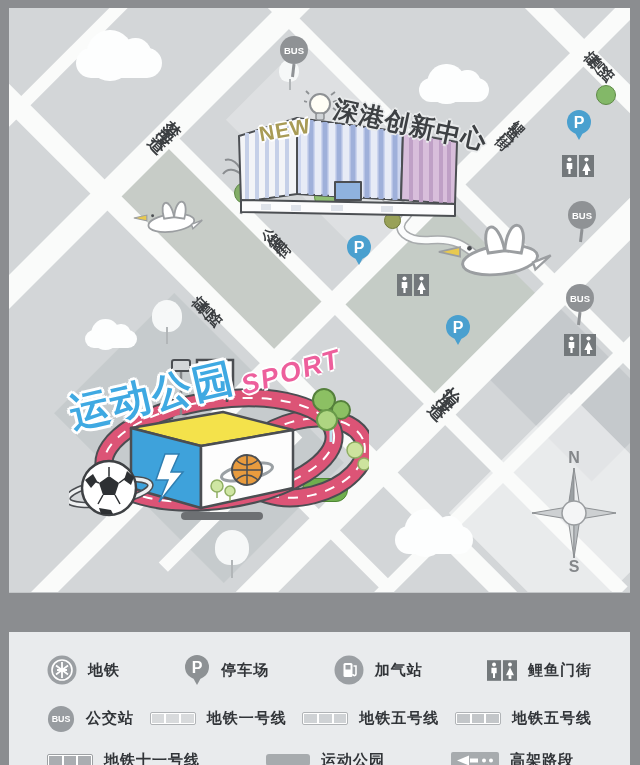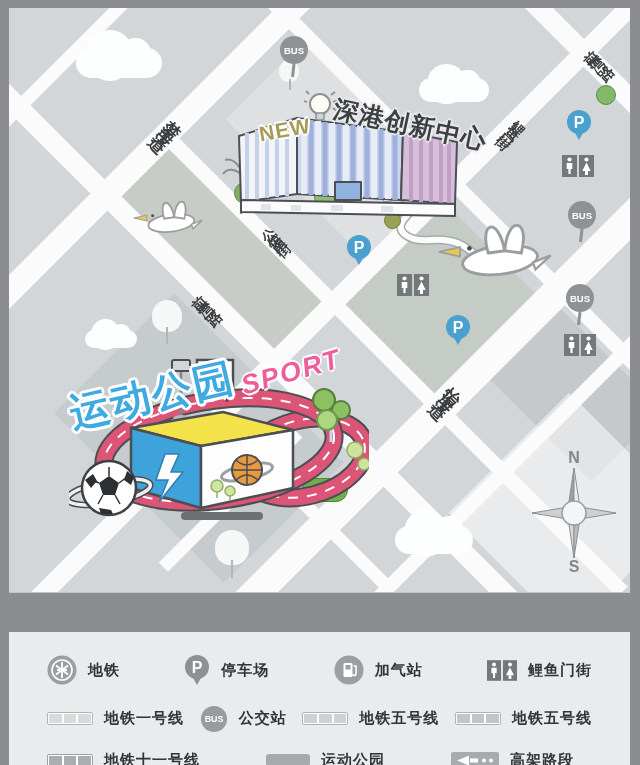--- a/index.html
+++ b/index.html
@@ -337,32 +337,32 @@
       <div class="litem">
         <svg width="30" height="21" viewBox="0 0 32 22">
               <use href="#ic-wc"></use>
             </svg>
         <span class="llabel">鲤鱼门街</span>
       </div>
     </div>
 
     <div class="lrow">
       <div class="litem">
-        <span class="dashbar l1">
-              <i></i>
-              <i></i>
-              <i></i>
-            </span>
-        <span class="llabel">地铁一号线</span>
-      </div>
-      <div class="litem">
         <svg width="28" height="28" viewBox="0 0 30 30" style="color:#989ca0;">
               <use href="#ic-bus"></use>
             </svg>
         <span class="llabel">公交站</span>
+      </div>
+      <div class="litem">
+        <span class="dashbar l1">
+              <i></i>
+              <i></i>
+              <i></i>
+            </span>
+        <span class="llabel">地铁一号线</span>
       </div>
       <div class="litem">
         <span class="dashbar l5">
               <i></i>
               <i></i>
               <i></i>
             </span>
         <span class="llabel">地铁五号线</span>
       </div>
       <div class="litem">

